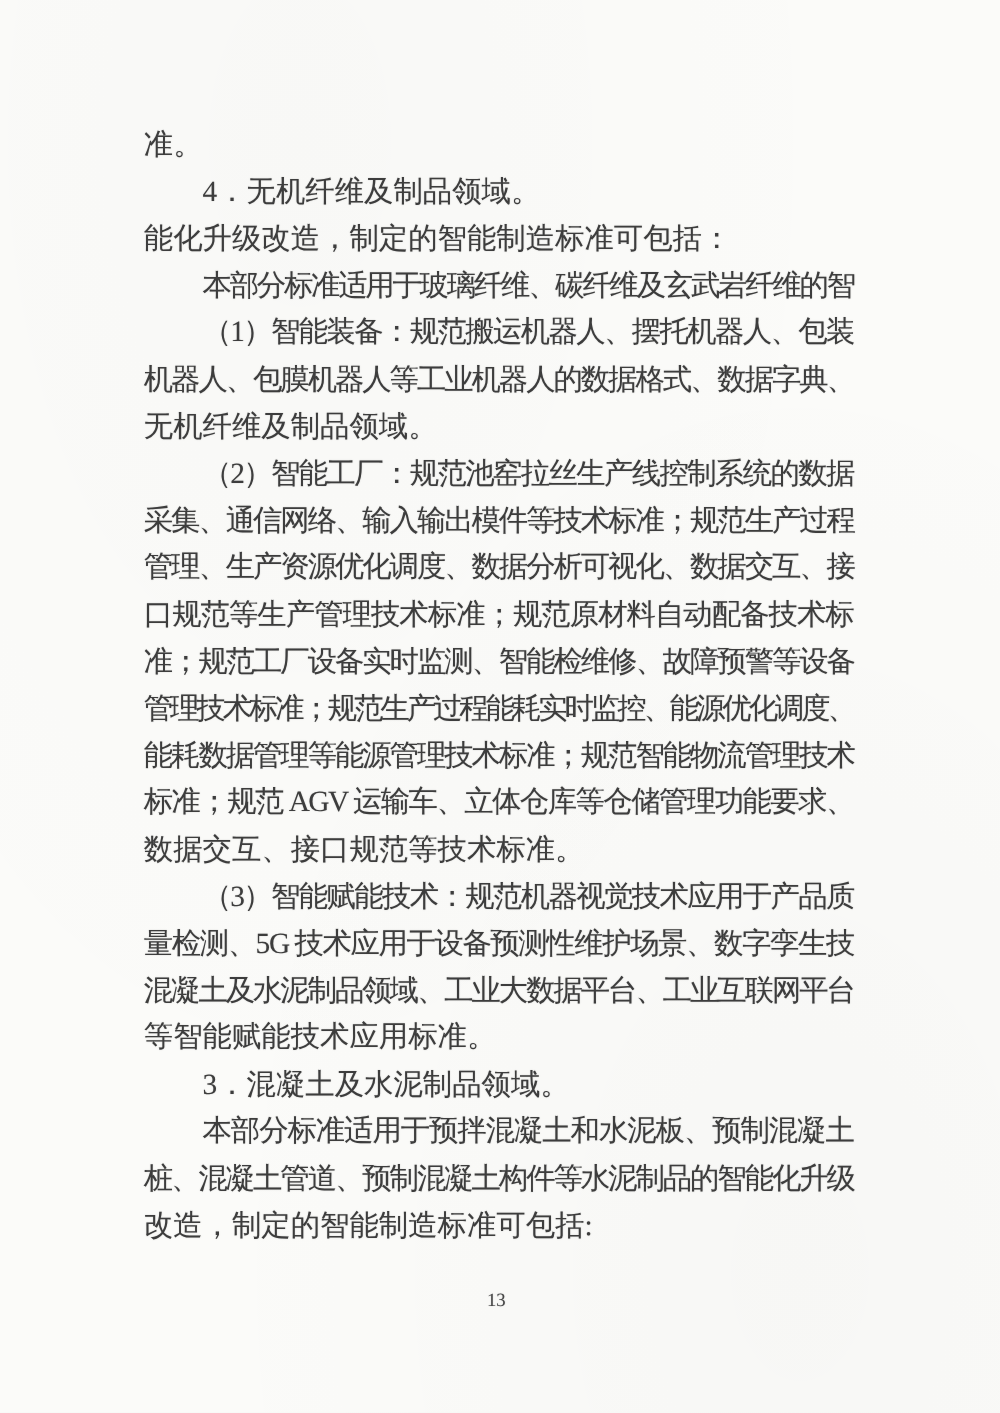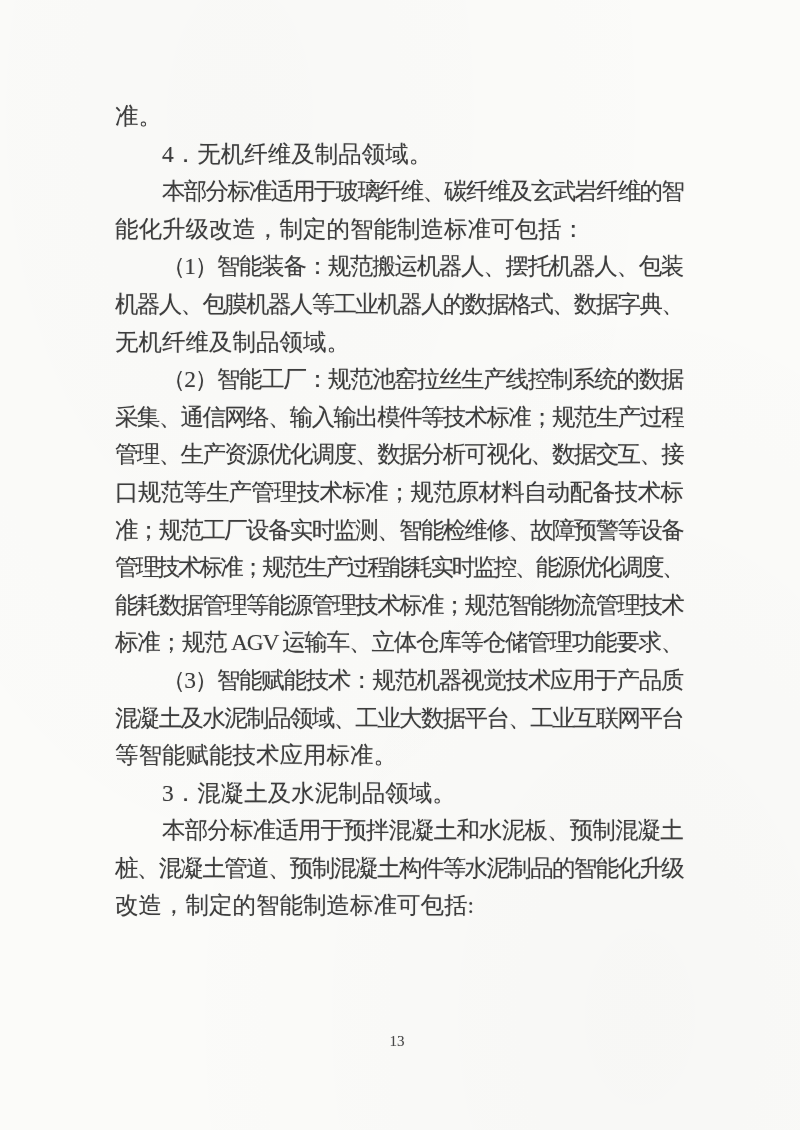--- a/index.html
+++ b/index.html
@@ -39,34 +39,36 @@
     text-shadow:0 0 1px rgba(70,70,70,0.3);
   }
 </style>
 </head>
 <body>
 
 <div class="page">
   <div class="text-block" id="text-block">
       <div class="tline" style="padding-left: 0px;"><span>准。</span></div>
       <div class="tline" style="padding-left: 47px;"><span>4．无机纤维及制品领域。</span></div>
+      <div class="tline" style="padding-left: 0px;"><span>能化升级改造，制定的智能制造标准可包括：</span></div>
       <div class="tline" style="padding-left: 47px;"><span style="letter-spacing: -1.79px;">本部分标准适用于玻璃纤维、碳纤维及玄武岩纤维的智</span></div>
-      <div class="tline" style="padding-left: 0px;"><span>能化升级改造，制定的智能制造标准可包括：</span></div>
       <div class="tline" style="padding-left: 47px;"><span style="letter-spacing: -1.3px;">（1）智能装备：规范搬运机器人、摆托机器人、包装</span></div>
       <div class="tline" style="padding-left: 0px;"><span style="letter-spacing: -1.65px;">机器人、包膜机器人等工业机器人的数据格式、数据字典、</span></div>
       <div class="tline" style="padding-left: 0px;"><span>无机纤维及制品领域。</span></div>
       <div class="tline" style="padding-left: 47px;"><span style="letter-spacing: -1.3px;">（2）智能工厂：规范池窑拉丝生产线控制系统的数据</span></div>
       <div class="tline" style="padding-left: 0px;"><span style="letter-spacing: -1.65px;">采集、通信网络、输入输出模件等技术标准；规范生产过程</span></div>
       <div class="tline" style="padding-left: 0px;"><span style="letter-spacing: -1.65px;">管理、生产资源优化调度、数据分析可视化、数据交互、接</span></div>
       <div class="tline" style="padding-left: 0px;"><span style="letter-spacing: -0.78px;">口规范等生产管理技术标准；规范原材料自动配备技术标</span></div>
       <div class="tline" style="padding-left: 0px;"><span style="letter-spacing: -1.65px;">准；规范工厂设备实时监测、智能检维修、故障预警等设备</span></div>
       <div class="tline" style="padding-left: 0px;"><span style="letter-spacing: -2.46px;">管理技术标准；规范生产过程能耗实时监控、能源优化调度、</span></div>
       <div class="tline" style="padding-left: 0px;"><span style="letter-spacing: -1.65px;">能耗数据管理等能源管理技术标准；规范智能物流管理技术</span></div>
       <div class="tline" style="padding-left: 0px;"><span style="letter-spacing: -1.24px;">标准；规范 AGV 运输车、立体仓库等仓储管理功能要求、</span></div>
+      <div class="tline" style="padding-left: 0px;"><span>数据交互、接口规范等技术标准。</span></div>
       <div class="tline" style="padding-left: 47px;"><span style="letter-spacing: -1.3px;">（3）智能赋能技术：规范机器视觉技术应用于产品质</span></div>
+      <div class="tline" style="padding-left: 0px;"><span style="letter-spacing: -1.13px;">量检测、5G 技术应用于设备预测性维护场景、数字孪生技</span></div>
       <div class="tline" style="padding-left: 0px;"><span style="letter-spacing: -1.65px;">混凝土及水泥制品领域、工业大数据平台、工业互联网平台</span></div>
       <div class="tline" style="padding-left: 0px;"><span>等智能赋能技术应用标准。</span></div>
       <div class="tline" style="padding-left: 47px;"><span>3．混凝土及水泥制品领域。</span></div>
       <div class="tline" style="padding-left: 47px;"><span style="letter-spacing: -0.85px;">本部分标准适用于预拌混凝土和水泥板、预制混凝土</span></div>
       <div class="tline" style="padding-left: 0px;"><span style="letter-spacing: -1.65px;">桩、混凝土管道、预制混凝土构件等水泥制品的智能化升级</span></div>
       <div class="tline" style="padding-left: 0px;"><span>改造，制定的智能制造标准可包括:</span></div>
     </div>
   <div class="page-number">13</div>
 </div>
 

